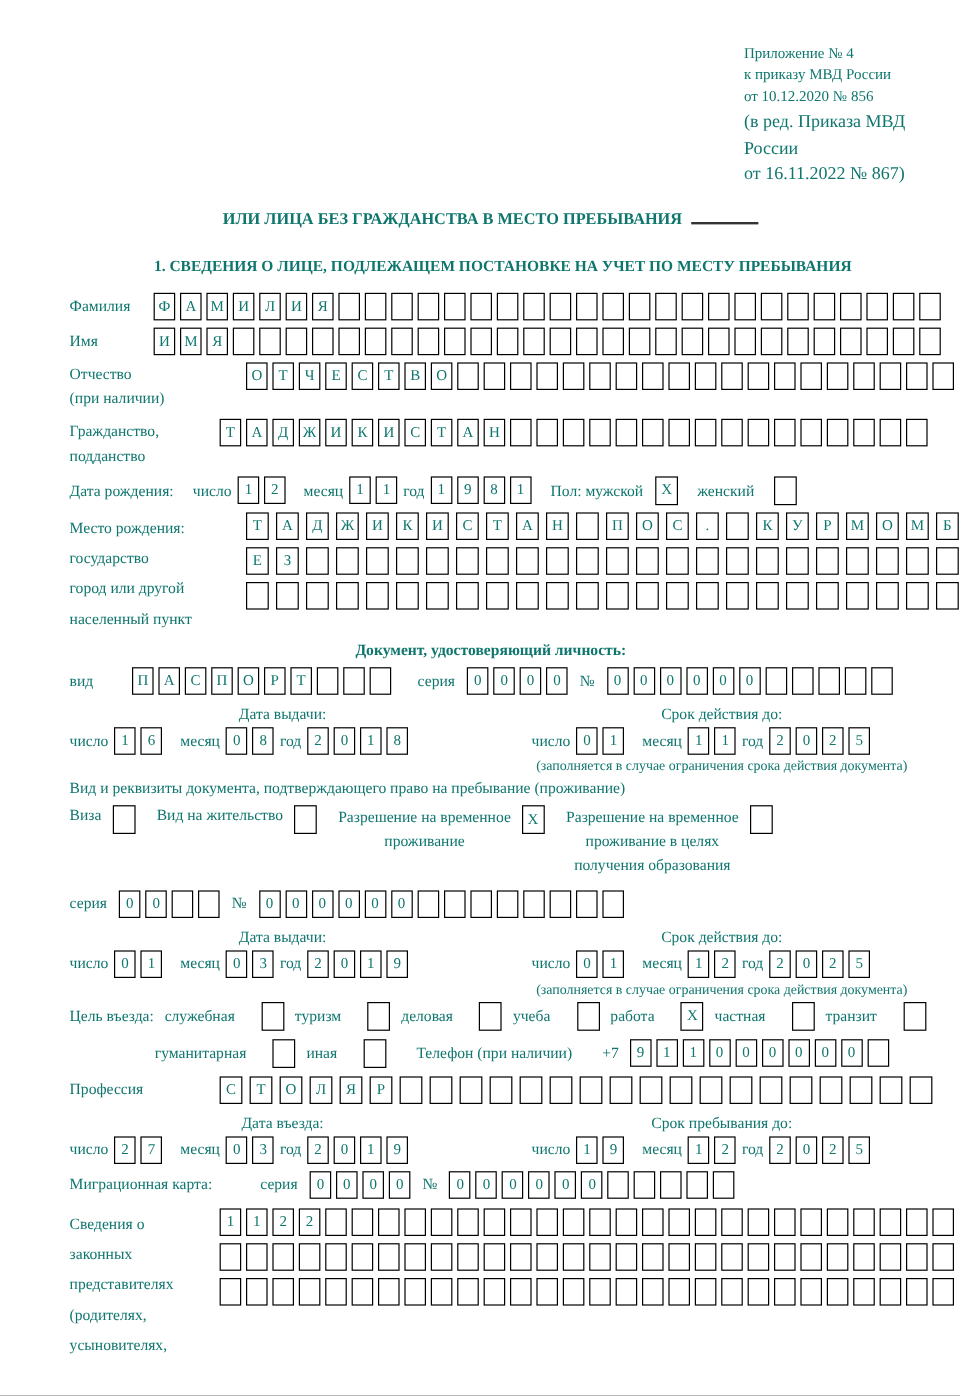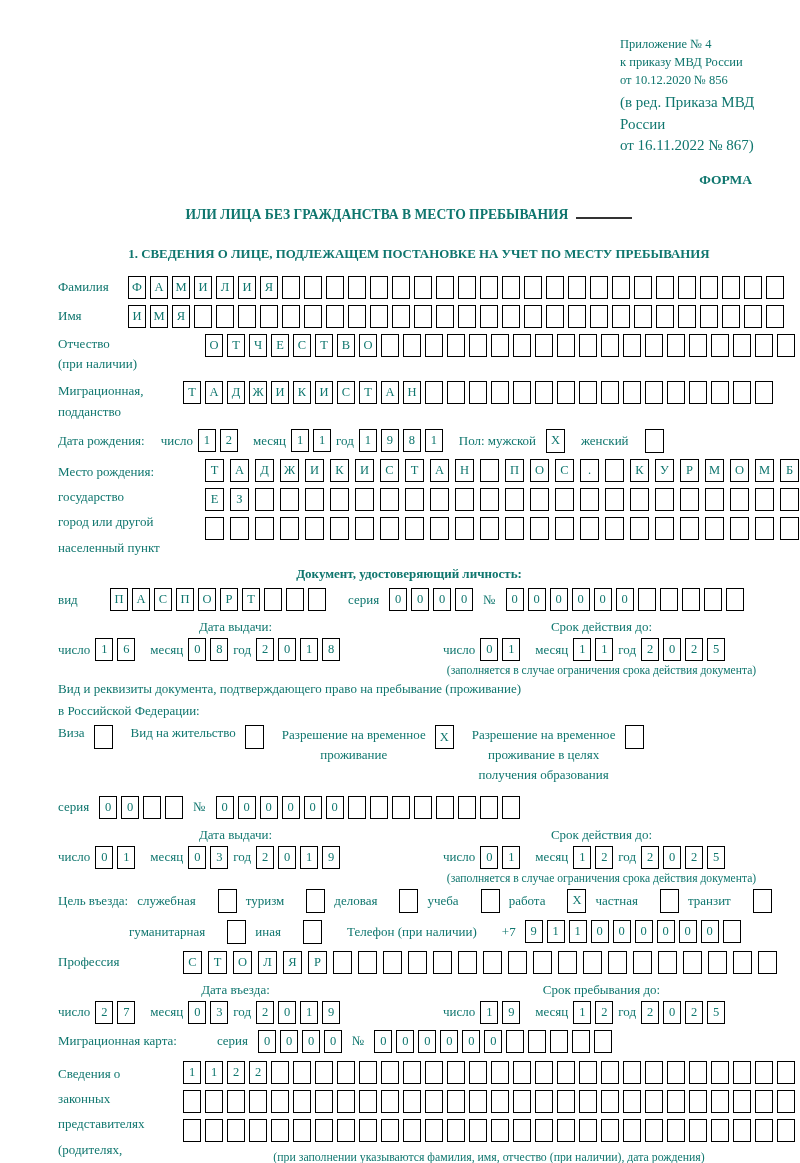--- a/index.html
+++ b/index.html
@@ -63,21 +63,20 @@
   <div class="annex">
     <div>Приложение № 4</div>
     <div>к приказу МВД России</div>
     <div>от 10.12.2020 № 856</div>
     <div class="note">
       <div>(в ред. Приказа МВД России</div>
       <div>от 16.11.2022 № 867)</div>
     </div>
   </div>
 
-  <div class="forma">ФОРМА</div>
 
   <div class="title">
     <div><span>ИЛИ ЛИЦА БЕЗ ГРАЖДАНСТВА В МЕСТО ПРЕБЫВАНИЯ</span><span class="blank"></span></div>
   </div>
 
   <div class="sec-heading">1. СВЕДЕНИЯ О ЛИЦЕ, ПОДЛЕЖАЩЕМ ПОСТАНОВКЕ НА УЧЕТ ПО МЕСТУ ПРЕБЫВАНИЯ</div>
 
   <div class="row">
     <span class="lbl w70">Фамилия</span>
     <div class="cells">
@@ -181,21 +180,21 @@
         <span class="cell"></span>
         <span class="cell"></span>
         <span class="cell"></span>
         <span class="cell"></span>
         <span class="cell"></span>
       </div>
   </div>
 
   <div class="row top">
     <div class="lblblock w125">
-      <div>Миграционная,</div>
+      <div>Гражданство,</div>
       <div>подданство</div>
     </div>
     <div class="cells">
         <span class="cell">Т</span>
         <span class="cell">А</span>
         <span class="cell">Д</span>
         <span class="cell">Ж</span>
         <span class="cell">И</span>
         <span class="cell">К</span>
         <span class="cell">И</span>
@@ -419,21 +418,20 @@
             <span class="cell">0</span>
             <span class="cell">2</span>
             <span class="cell">5</span>
           </div>
       </div>
       <div class="date-note">(заполняется в случае ограничения срока действия документа)</div>
     </div>
   </div>
 
   <div class="para">Вид и реквизиты документа, подтверждающего право на пребывание (проживание)</div>
-  <div class="para">в Российской Федерации:</div>
 
   <div class="opts">
     <div class="opt">
       <span>Виза</span>
       <span class="cell cb"></span>
     </div>
     <div class="opt">
       <span>Вид на жительство</span>
       <span class="cell cb"></span>
     </div>
@@ -781,17 +779,16 @@
           <span class="cell"></span>
           <span class="cell"></span>
           <span class="cell"></span>
           <span class="cell"></span>
           <span class="cell"></span>
           <span class="cell"></span>
           <span class="cell"></span>
           <span class="cell"></span>
           <span class="cell"></span>
         </div>
-      <div class="note-line" style="margin-left:0;">(при заполнении указываются фамилия, имя, отчество (при наличии), дата рождения)</div>
     </div>
   </div>
 
 </div>
 
 </body></html>

